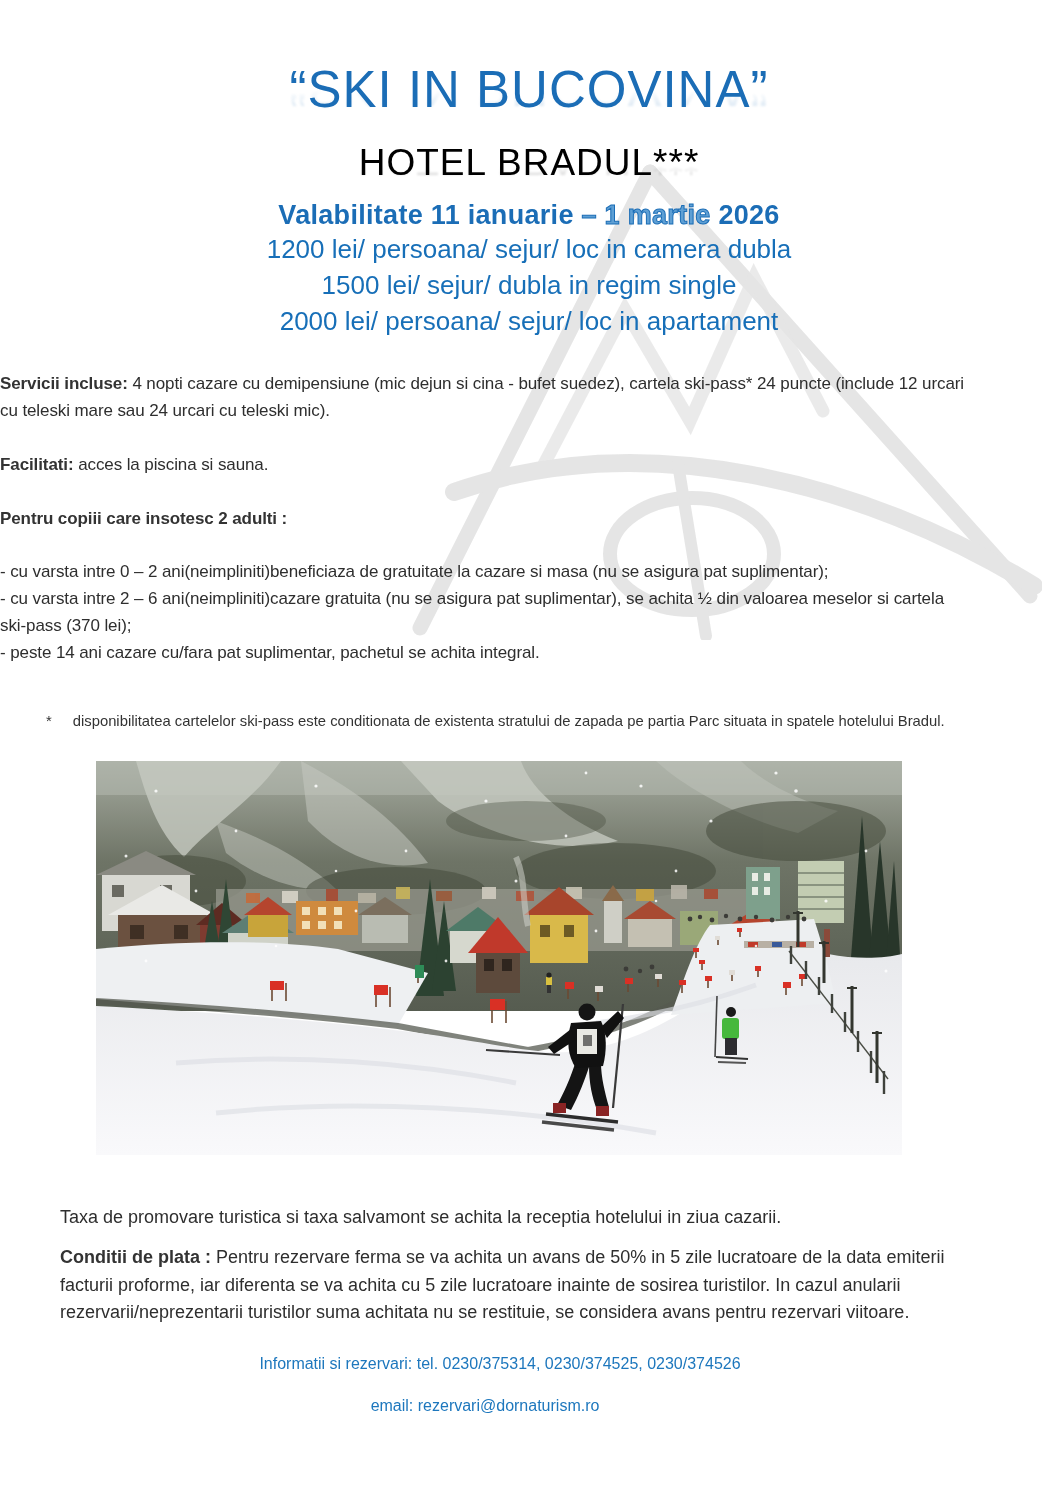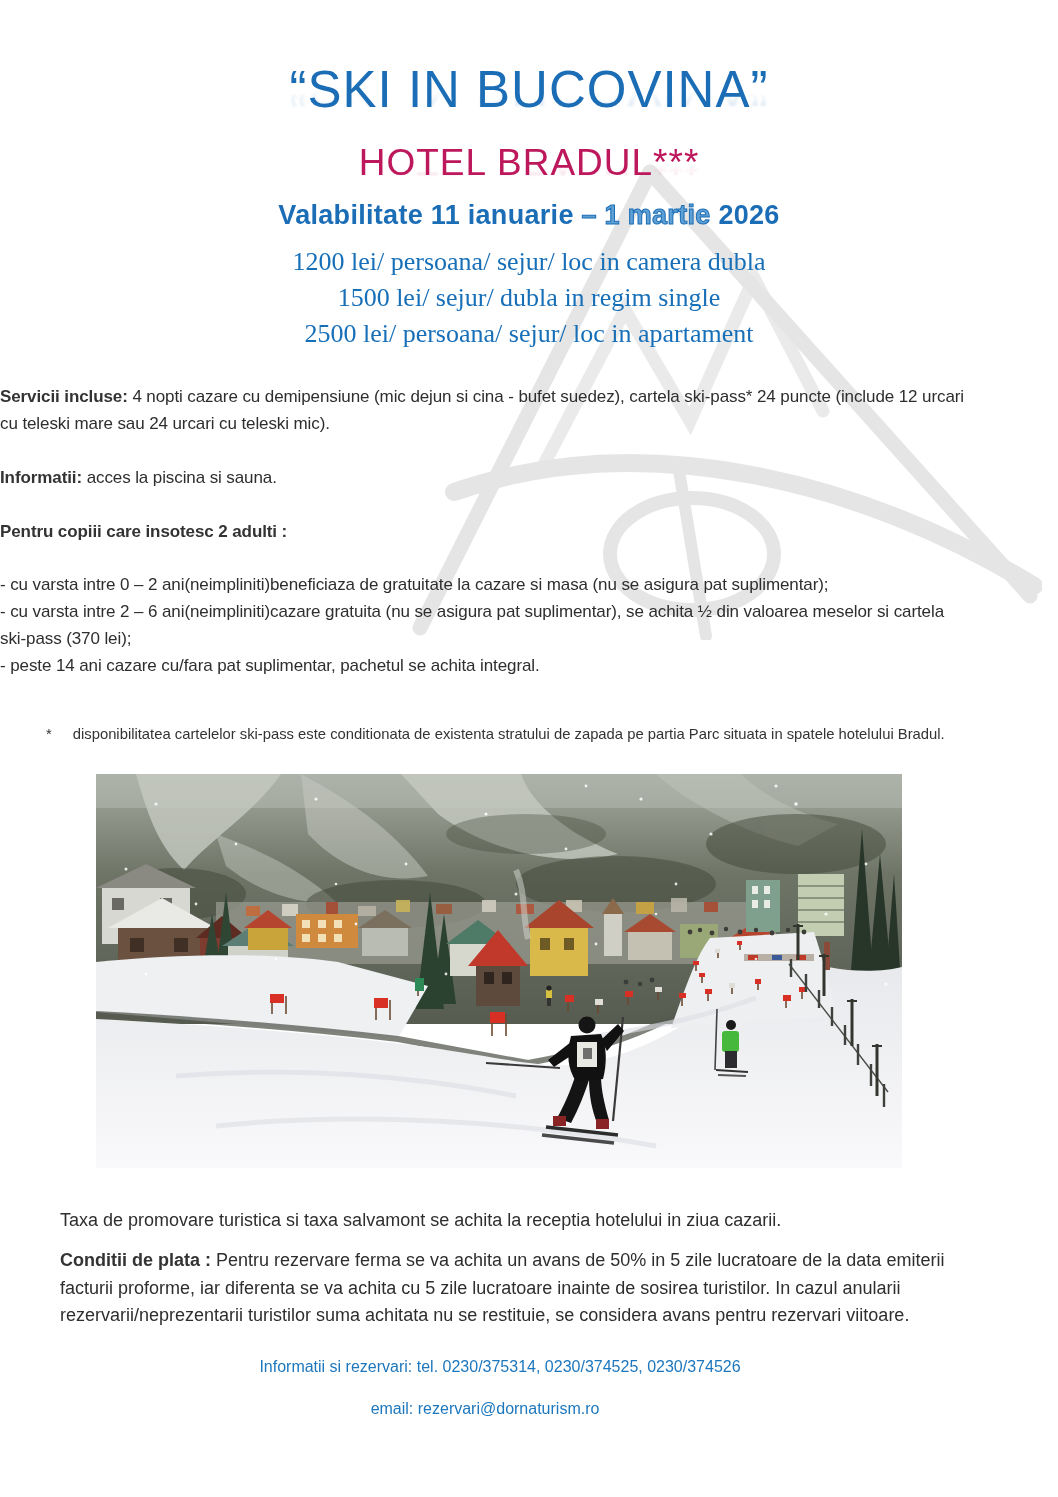--- a/index.html
+++ b/index.html
@@ -6,44 +6,44 @@
   .page{
     width:1058px;height:1429px;position:relative;overflow:hidden;background:#fff;
     font-family:"Liberation Sans", sans-serif;color:#2e2e2e;
   }
   
   .watermark{position:absolute;left:392px;top:158px;width:650px;height:482px;z-index:0;pointer-events:none;}
   .content{position:relative;z-index:1;}
   
   .header{padding-top:64px;text-align:center;}
   .title{display:block;font-size:51px;line-height:1.02;font-weight:400;color:#1b6db6;letter-spacing:1px;}
-  .subtitle{display:block;font-size:37px;line-height:1.05;font-weight:400;color:#be185d;letter-spacing:1px;margin-top:4px;}
+  .subtitle{display:block;font-size:37px;line-height:1.05;font-weight:400;color:#000000;letter-spacing:1px;margin-top:4px;}
   .mirror{display:block;transform:scaleY(-1);transform-origin:center top;opacity:.22;filter:blur(1px);
     overflow:hidden;margin-top:-3px;
     -webkit-mask-image:linear-gradient(to bottom,rgba(0,0,0,.9),transparent 85%);
     mask-image:linear-gradient(to bottom,rgba(0,0,0,.9),transparent 85%);}
   .mirror.m1{height:27px;}
   .mirror.m2{height:17px;}
   .validity{font-size:27px;font-weight:700;color:#1b6db6;margin-top:3px;letter-spacing:.3px;}
   .validity .edited{color:#5e9fd4;-webkit-text-stroke:1px #1b6db6;}
-  .prices{margin-top:13px;font-family:Liberation Serif, serif;}
+  .prices{}
   .price-line{font-size:26px;line-height:36px;color:#176fb8;}
   
   .section{margin-right:40px;font-size:17px;line-height:27px;letter-spacing:-.1px;}
   .lbl{font-weight:700;color:#333;}
   .sec-services{margin-top:31px;max-width:968px;}
   .sec-facilities{margin-top:27px;}
   .sec-children-head{margin-top:27px;}
   .sec-children-list{margin-top:26px;max-width:972px;}
   .footnote{margin:45px 40px 0 46px;font-size:14.8px;line-height:21px;display:flex;gap:21px;color:#333;}
   .footnote .marker{flex:0 0 auto;}
   
   .photo{margin:29px 0 0 96px;width:806px;height:394px;display:block;}
   
-  .bottom{margin:39px 58px 0 60px;font-size:18px;line-height:27.5px;}
+  .bottom{margin:49px 58px 0 60px;font-size:18px;line-height:27.5px;}
   .payment{margin-top:13px;max-width:900px;}
   .contact{font-size:16px;color:#1d77bd;text-align:center;}
   .contact-tel{margin-top:23px;margin-right:60px;}
   .contact-email{margin-top:15px;margin-right:90px;}
 </style>
 </head>
 <body>
 
 <div class="page">
 
@@ -65,27 +65,27 @@
       <span class="title mirror m1" aria-hidden="true">“SKI IN BUCOVINA”</span>
 
       <span class="subtitle">HOTEL BRADUL***</span>
       <span class="subtitle mirror m2" aria-hidden="true">HOTEL BRADUL***</span>
 
       <div class="validity"><span>Valabilitate 11 ianuarie </span><span class="edited">– 1 martie</span><span> 2026</span></div>
 
       <div class="prices">
         <div class="price-line">1200 lei/ persoana/ sejur/ loc in camera dubla</div>
         <div class="price-line">1500 lei/ sejur/ dubla in regim single</div>
-        <div class="price-line">2500 lei/ persoana/ sejur/ loc in apartament</div>
+        <div class="price-line">2000 lei/ persoana/ sejur/ loc in apartament</div>
       </div>
     </div>
 
     <p class="section sec-services"><span class="lbl">Servicii incluse:</span><span> 4 nopti cazare cu demipensiune (mic dejun si cina - bufet suedez), cartela ski-pass* 24 puncte (include 12 urcari cu teleski mare sau 24 urcari cu teleski mic).</span></p>
 
-    <p class="section sec-facilities"><span class="lbl">Informatii:</span><span> acces la piscina si sauna.</span></p>
+    <p class="section sec-facilities"><span class="lbl">Facilitati:</span><span> acces la piscina si sauna.</span></p>
 
     <p class="section sec-children-head"><span class="lbl">Pentru copiii care insotesc 2 adulti :</span></p>
 
     <div class="section sec-children-list">
       <div>- cu varsta intre 0 – 2 ani(neimpliniti)beneficiaza de gratuitate la cazare si masa (nu se asigura pat suplimentar);</div>
       <div>- cu varsta intre 2 – 6 ani(neimpliniti)cazare gratuita (nu se asigura pat suplimentar), se achita ½ din valoarea meselor si cartela ski-pass (370 lei);</div>
       <div>- peste 14 ani cazare cu/fara pat suplimentar, pachetul se achita integral.</div>
     </div>
 
     <div class="footnote">

